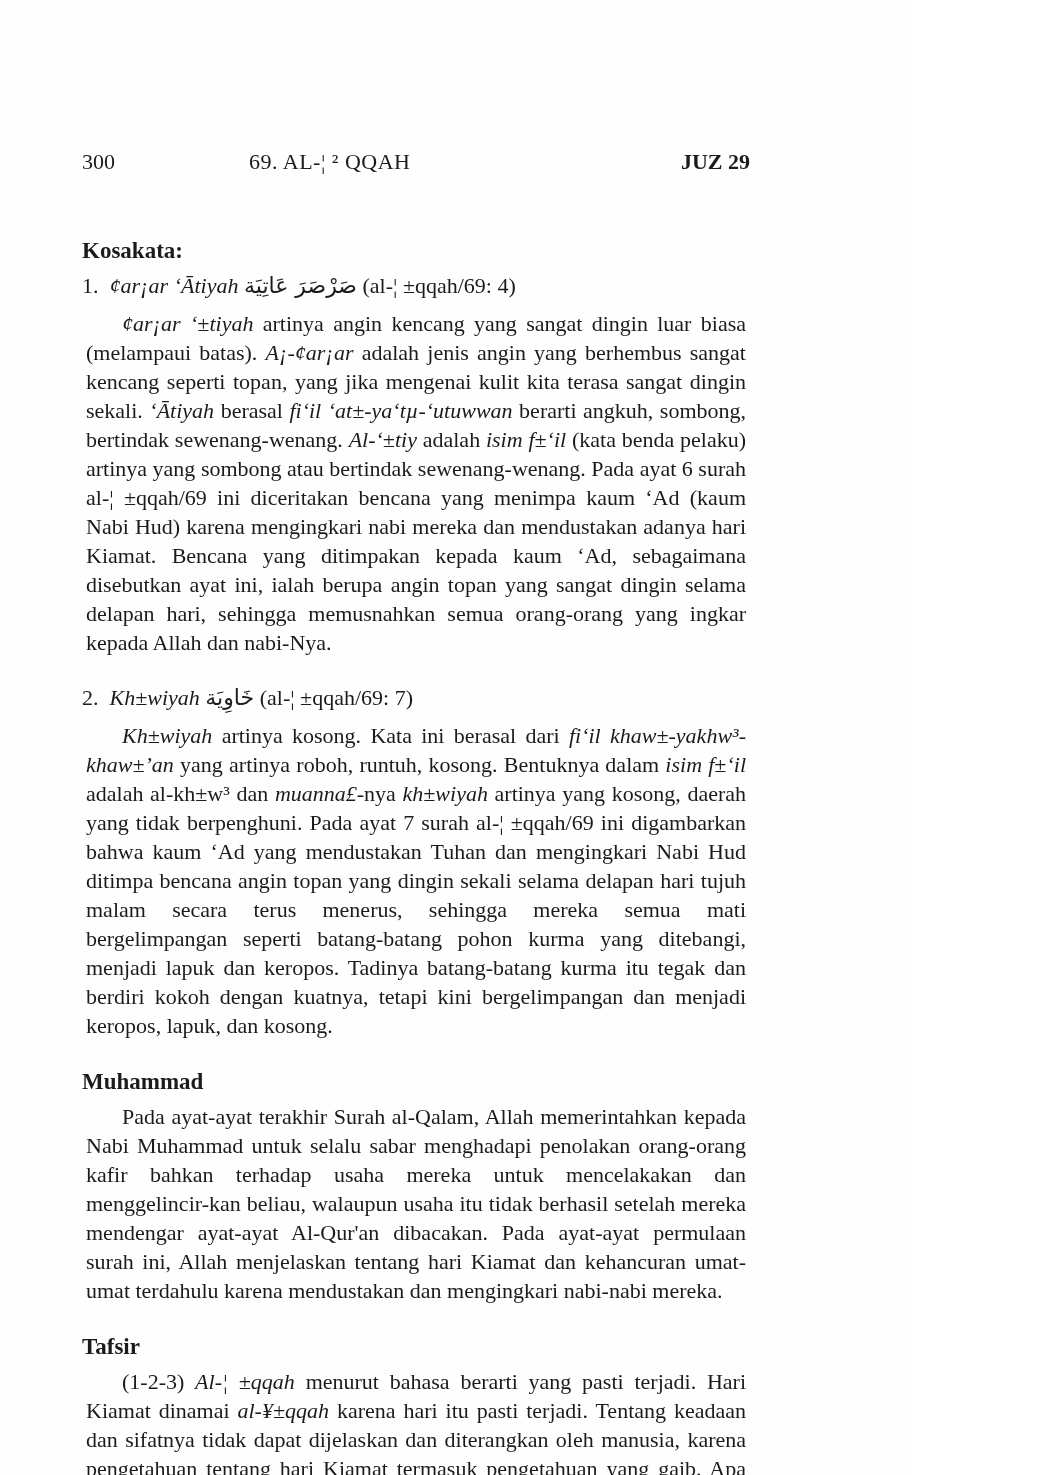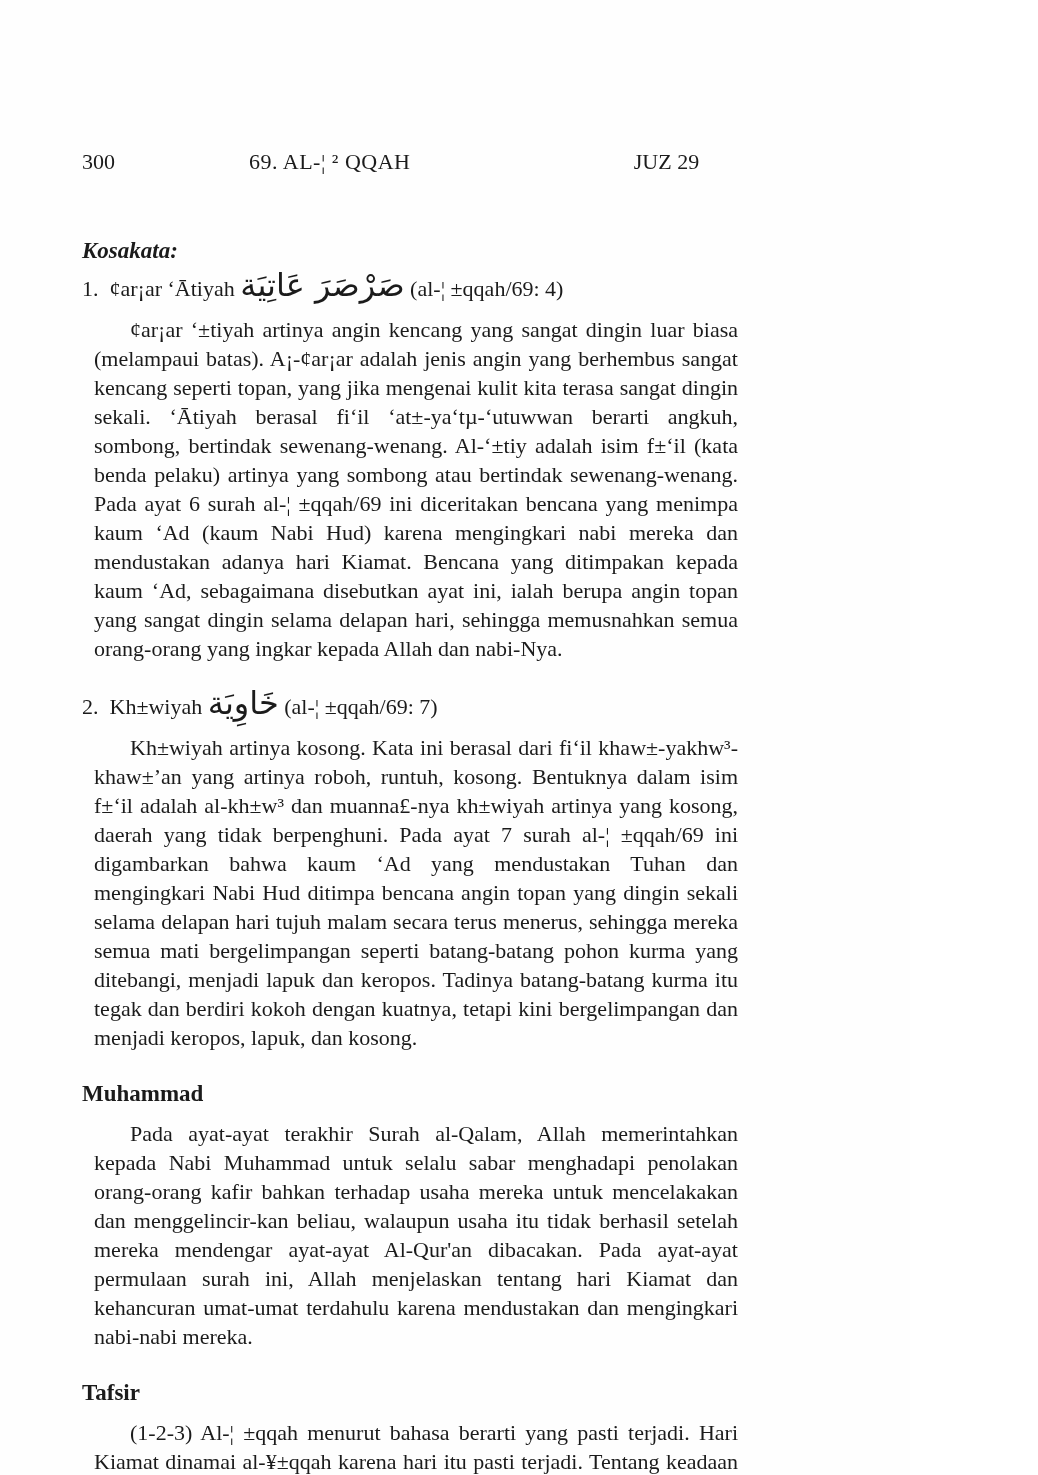--- a/index.html
+++ b/index.html
@@ -19,51 +19,50 @@
     padding: 149px 160px 0 82px;
     overflow: hidden;
   }
   .header {
     display: flex;
     align-items: baseline;
     margin-bottom: 62px;
   }
   .header .h-left  { flex: 1; text-align: left; }
   .header .h-center{ flex: 2; letter-spacing: 0.5px; }
-  .header .h-right { flex: 1; text-align: center; }
+  .header .h-right { flex: 1; text-align: right; font-weight: bold; }
   h2.section-heading {
     font-size: 23px;
     font-weight: bold;
     margin: 28px 0 7px 0;
     line-height: 27px;
   }
   h2.section-heading.first {
     margin-top: 16px;
-    font-style: italic;
   }
   p {
-    margin: 12px;
+    margin: 4px;
     line-height: 29px;
   }
   p.term-line {
     margin: 26px 0 9px 0;
     text-align: left;
   }
   h2.section-heading + p.term-line {
     margin-top: 6px;
   }
   p.body-para {
     text-align: justify;
     text-indent: 36px;
     hyphens: none;
   }
-  .run-i { }
+  .run-i { font-style: italic; }
   .run-ar {
     font-family: "DejaVu Sans", sans-serif;
-    font-size: 32px;
+    font-size: 22px;
     line-height: 29px;
   }
 </style>
 </head>
 <body>
 
 <div class="page">
 
   <div class="header">
     <span class="h-left">300</span>

